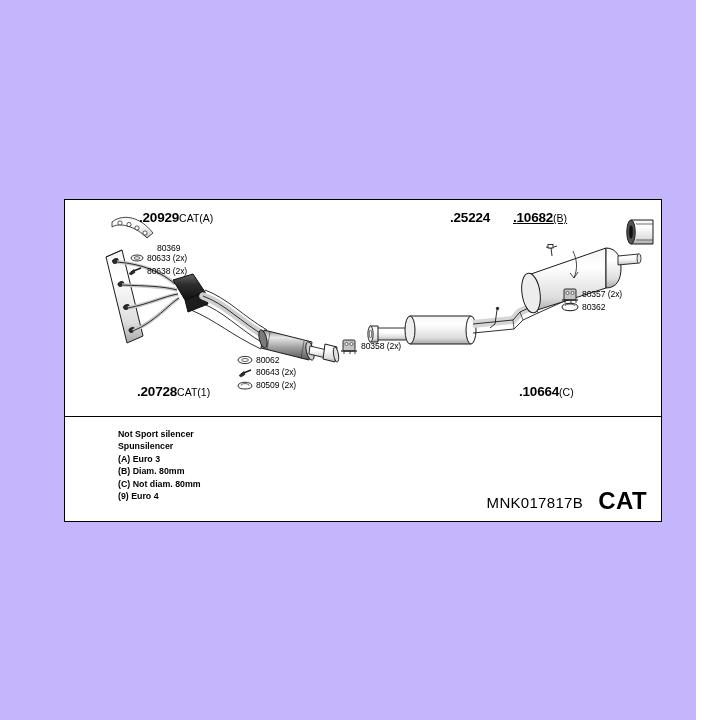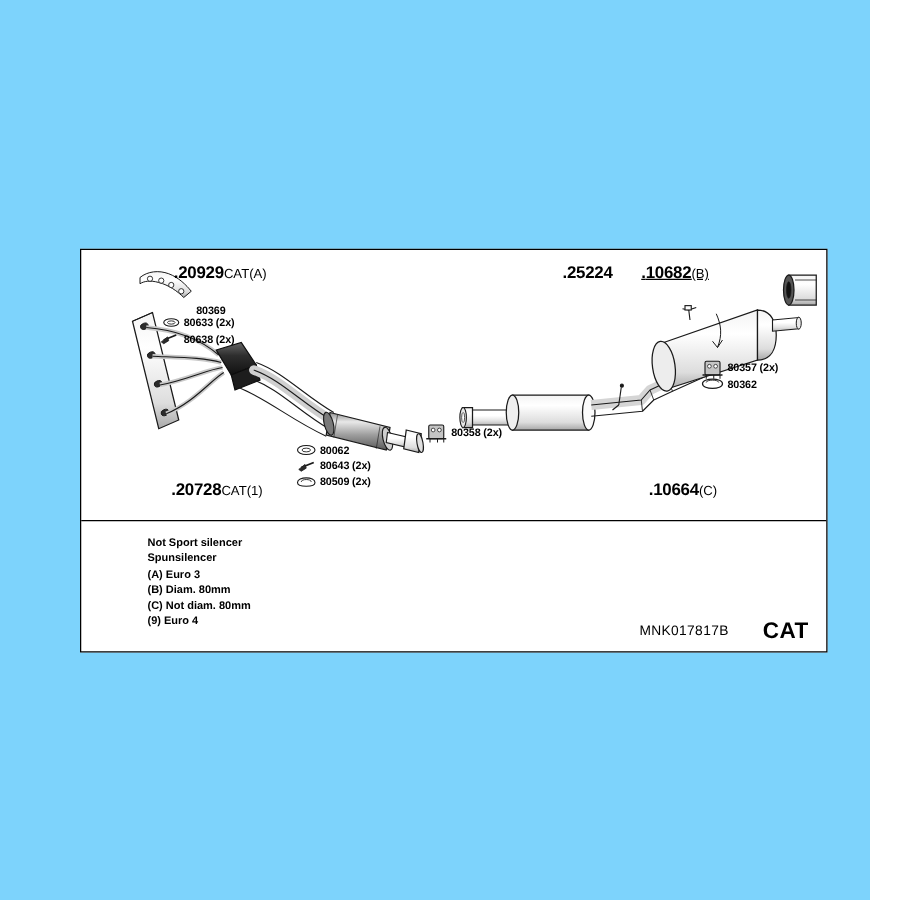--- a/index.html
+++ b/index.html
@@ -4,21 +4,21 @@
 <style>
   html, body {
     margin: 0;
     padding: 0;
     background: #ffffff;
   }
   #page {
     position: relative;
     width: 696px;
     height: 720px;
-    background: #7dd3fc;
+    background: #c4b5fd;
     font-family: "Liberation Sans", sans-serif;
     overflow: hidden;
   }
   #frame {
     position: absolute;
     left: 64px;
     top: 199px;
     width: 598px;
     height: 323px;
     border: 1.6px solid #000000;
@@ -55,47 +55,47 @@
     font-weight: bold;
   }
   .ref .suffix {
     font-size: 10.5px;
     font-weight: normal;
     letter-spacing: 0;
   }
   
   .part {
     font-size: 8.6px;
-    font-weight: bold;
+    font-weight: normal;
     letter-spacing: -0.1px;
   }
   
   #legend {
     position: absolute;
     left: 9px;
     top: 228px;
     font-size: 8.8px;
     font-weight: bold;
     line-height: 12.4px;
     color: #000000;
   }
   #legend div { white-space: nowrap; padding-left: 44px; }
   #code {
     position: absolute;
     right: 78px;
     bottom: 10px;
-    font-size: 11px;
+    font-size: 15px;
     letter-spacing: 0.3px;
     color: #000000;
   }
   #brand {
     position: absolute;
     right: 14px;
     bottom: 6px;
-    font-size: 18px;
+    font-size: 24px;
     font-weight: bold;
     letter-spacing: 0.4px;
     color: #000000;
   }
   svg { display: block; }
 </style>
 </head>
 <body>
 
 <div id="page">

